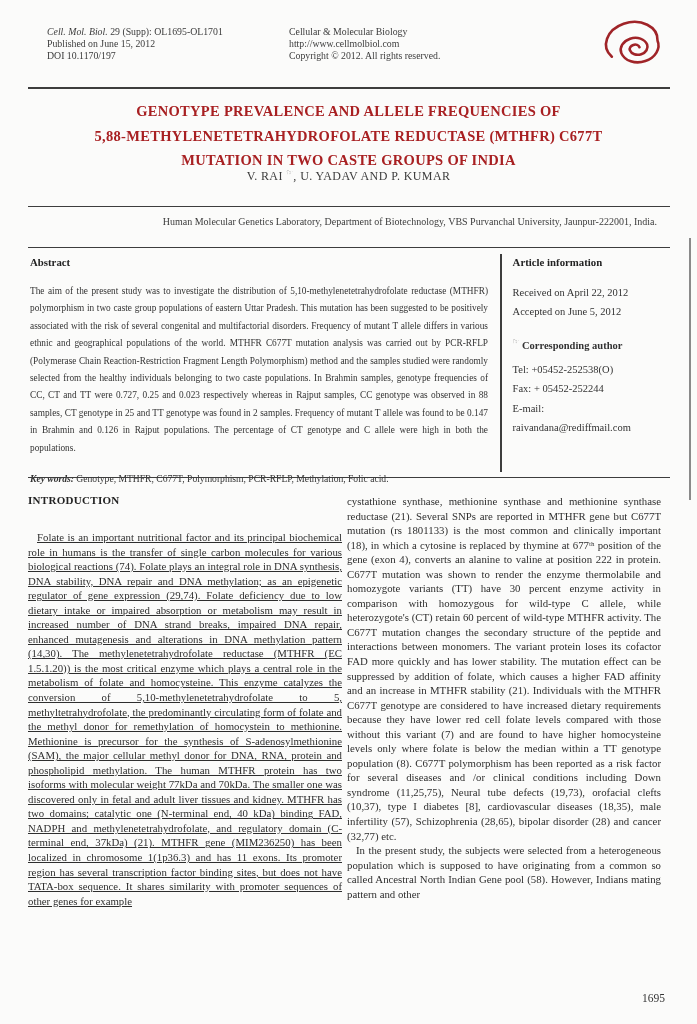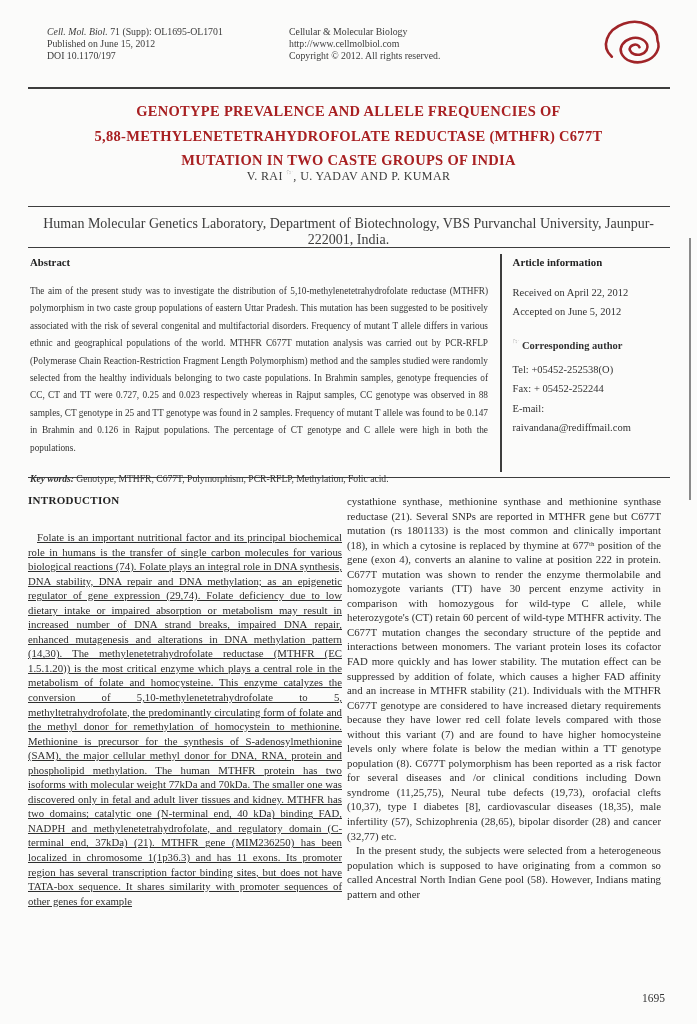--- a/index.html
+++ b/index.html
@@ -29,21 +29,21 @@
     text-align:center; font-weight:bold; font-size:14.5px; line-height:24.5px;
     letter-spacing:0.3px; color:#a82022;
   }
   .authors {
     position:absolute; left:40px; right:40px; top:168px;
     text-align:center; font-size:12px; letter-spacing:0.4px; color:#3c3c3c;
   }
   .authors sup { font-size:7.5px; color:#555; }
   .affiliation {
     position:absolute; left:40px; right:40px; top:216px;
-    text-align:center; font-size:14px; color:#3c3c3c;
+    text-align:right; font-size:10px; color:#3c3c3c;
   }
 
   
   .abs-band { position:absolute; left:28px; top:252px; width:642px; height:224px; display:flex; }
   .abs-col  { width:472px; padding:4px 12px 0 2px; box-sizing:border-box; }
   .abs-head { font-size:10.8px; font-weight:bold; color:#222; }
   .abs-body {
     margin-top:15px; font-size:9.3px; line-height:17.4px;
     text-align:justify; color:#333;
   }
@@ -70,21 +70,21 @@
   .col-left .body-par { margin-top:24px; text-indent:9px;text-decoration:underline; }
   .par-indent { text-indent:9px; }
   .page-num { position:absolute; right:32px; top:992px; font-size:11.5px; color:#333;text-align:right; }
 </style>
 </head>
 <body>
 
 <div class="page">
 
   <div class="hdr-left">
-    <div><span class="ital">Cell. Mol. Biol.</span><span> 71 (Supp): OL1695-OL1701</span></div>
+    <div><span class="ital">Cell. Mol. Biol.</span><span> 29 (Supp): OL1695-OL1701</span></div>
     <div>Published on June 15, 2012</div>
     <div>DOI 10.1170/197</div>
   </div>
 
   <div class="hdr-mid">
     <div>Cellular &amp; Molecular Biology</div>
     <div>http://www.cellmolbiol.com</div>
     <div>Copyright © 2012. All rights reserved.</div>
   </div>
 

